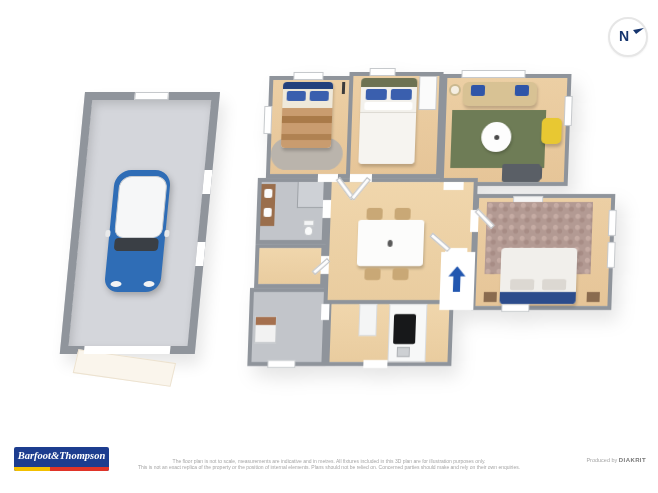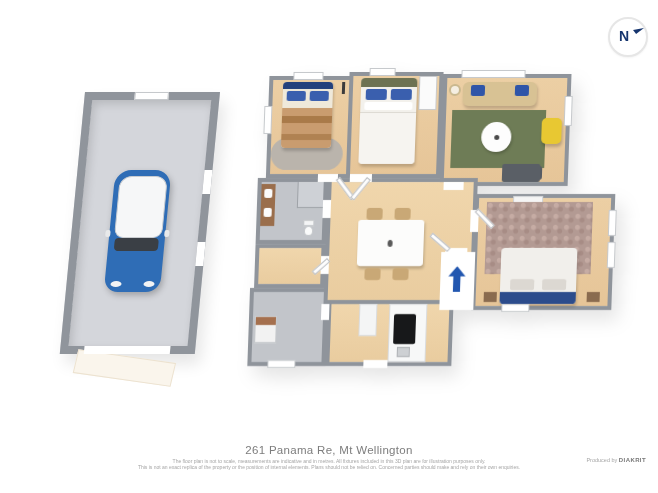--- a/index.html
+++ b/index.html
@@ -213,22 +213,25 @@
     <div class="win" style="left:204px;top:10px;width:64px;height:8px;"></div>
     <div class="win" style="left:308px;top:36px;width:8px;height:30px;"></div>
     <div class="win" style="left:356px;top:150px;width:8px;height:26px;"></div>
     <div class="win" style="left:356px;top:182px;width:8px;height:26px;"></div>
     <div class="win" style="left:252px;top:244px;width:28px;height:8px;"></div>
     <div class="win" style="left:20px;top:300px;width:28px;height:8px;"></div>
 
     <div class="entry-arrow" style="left:198px;top:206px;width:17px;height:26px;"></div>
   </div>
 
-
-  <div class="plan-title">261 Panama Re, Mt Wellington</div>
+  <div class="logo">
+    <div class="txt">Barfoot&amp;Thompson</div>
+    <div class="stripe"></div>
+  </div>
+
   <div class="disc" style="top:458px;">The floor plan is not to scale, measurements are indicative and in metres. All fixtures included in this 3D plan are for illustration purposes only.</div>
   <div class="disc" style="top:464px;">This is not an exact replica of the property or the position of internal elements. Plans should not be relied on. Concerned parties should make and rely on their own enquiries.</div>
 
   <div class="credit">
     <span>Produced by</span>
     <b>DIAKRIT</b>
   </div>
 
 </div>
 

